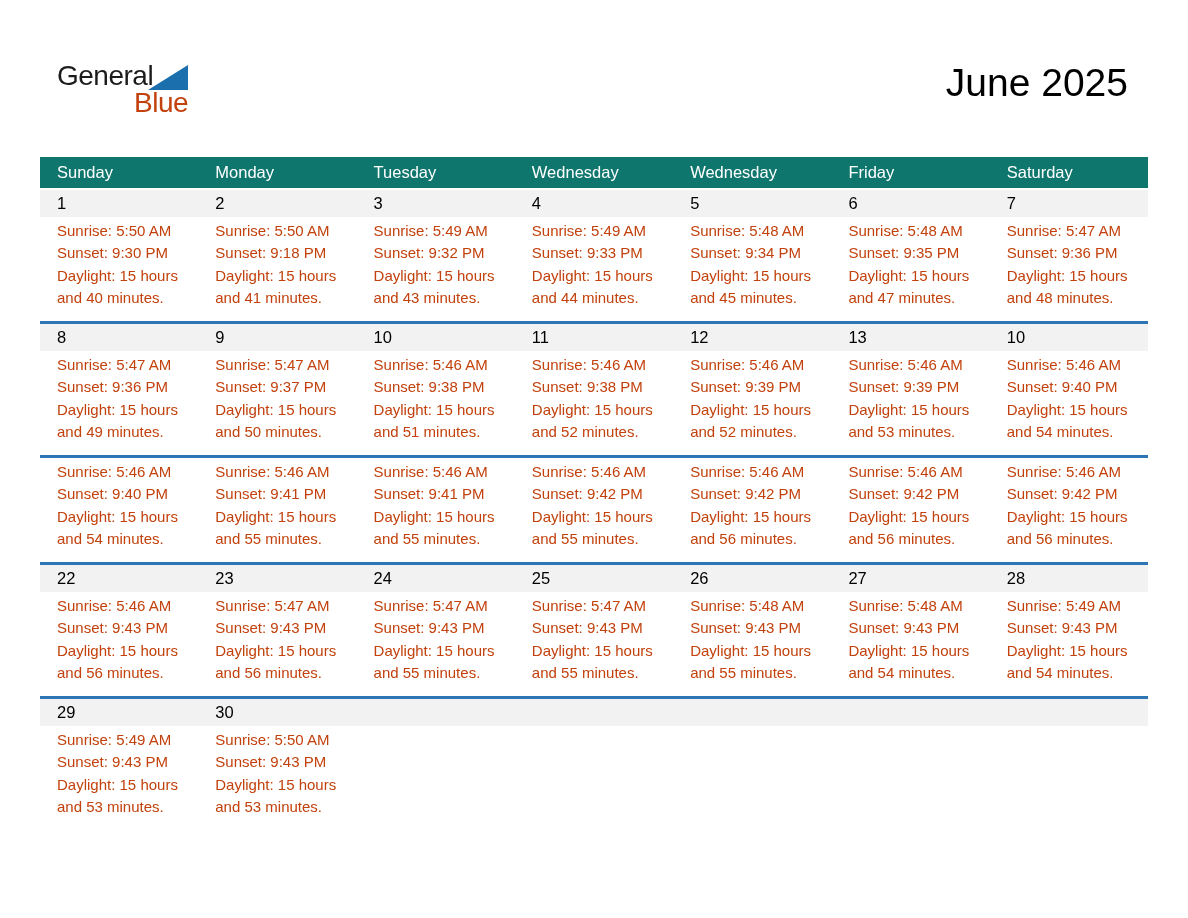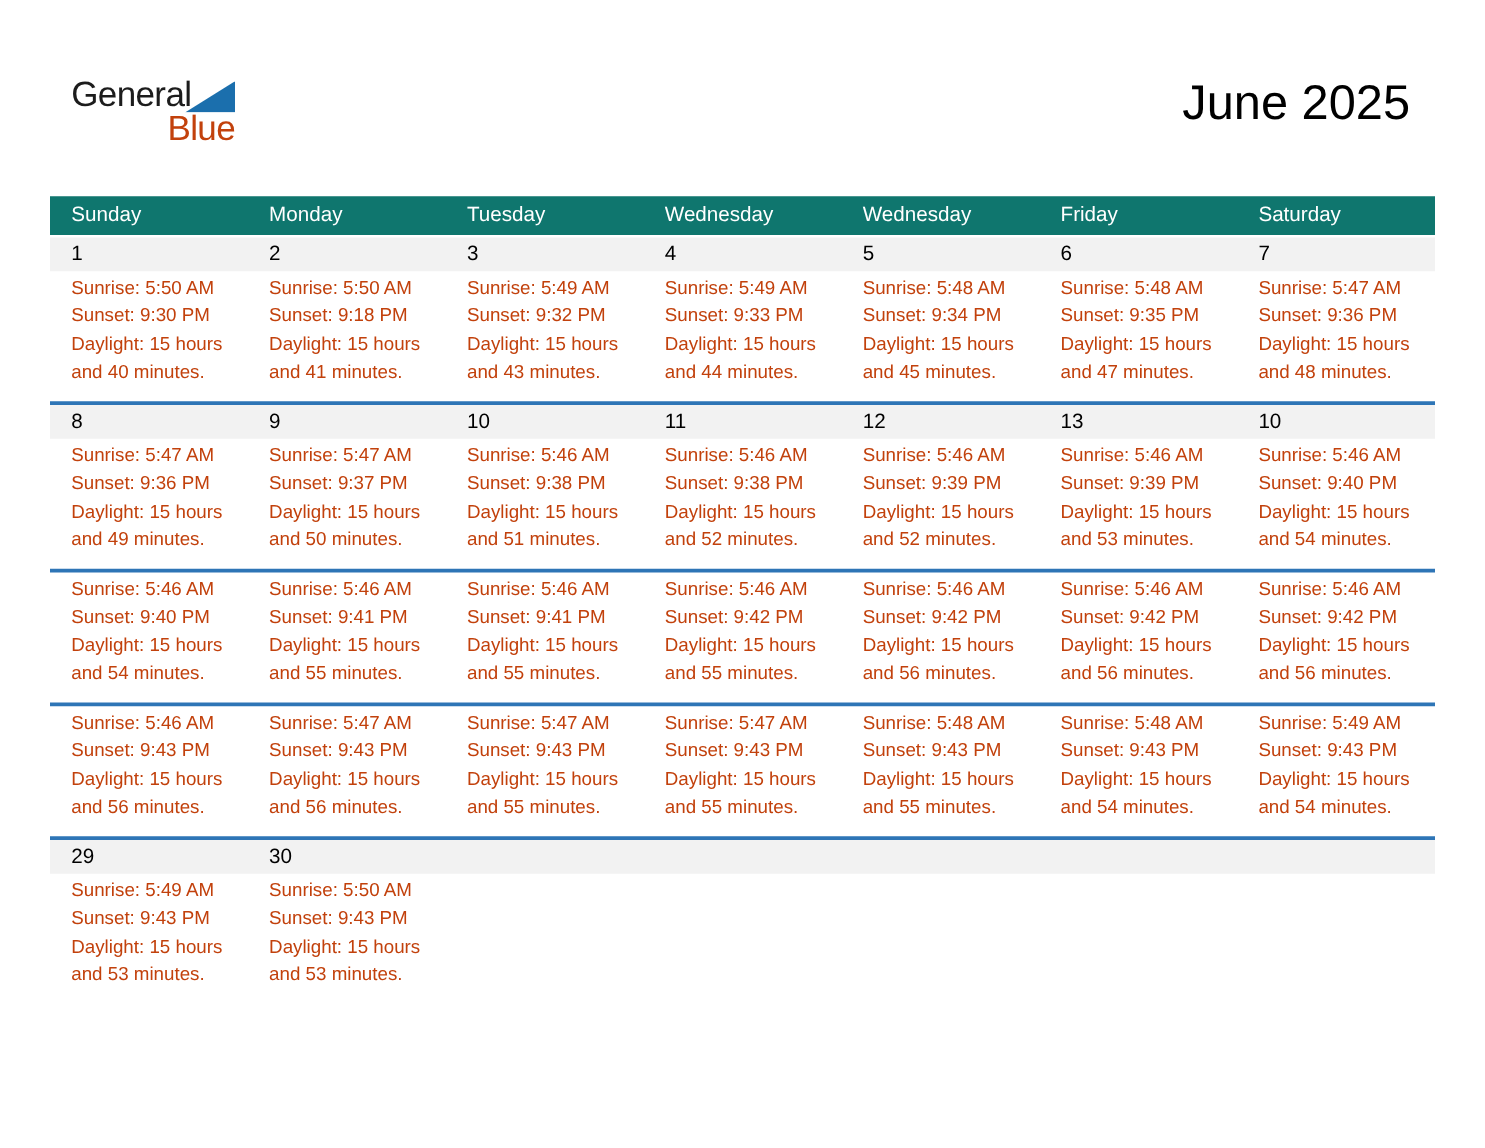--- a/index.html
+++ b/index.html
@@ -211,20 +211,29 @@
             </div>
             <div class="cell">
               <div>Sunrise: 5:46 AM</div>
               <div>Sunset: 9:42 PM</div>
               <div>Daylight: 15 hours</div>
               <div>and 56 minutes.</div>
             </div>
           </div>
         </div>
         <div class="week">
+          <div class="band">
+            <div class="num">22</div>
+            <div class="num">23</div>
+            <div class="num">24</div>
+            <div class="num">25</div>
+            <div class="num">26</div>
+            <div class="num">27</div>
+            <div class="num">28</div>
+          </div>
           <div class="wcontent">
             <div class="cell">
               <div>Sunrise: 5:46 AM</div>
               <div>Sunset: 9:43 PM</div>
               <div>Daylight: 15 hours</div>
               <div>and 56 minutes.</div>
             </div>
             <div class="cell">
               <div>Sunrise: 5:47 AM</div>
               <div>Sunset: 9:43 PM</div>

